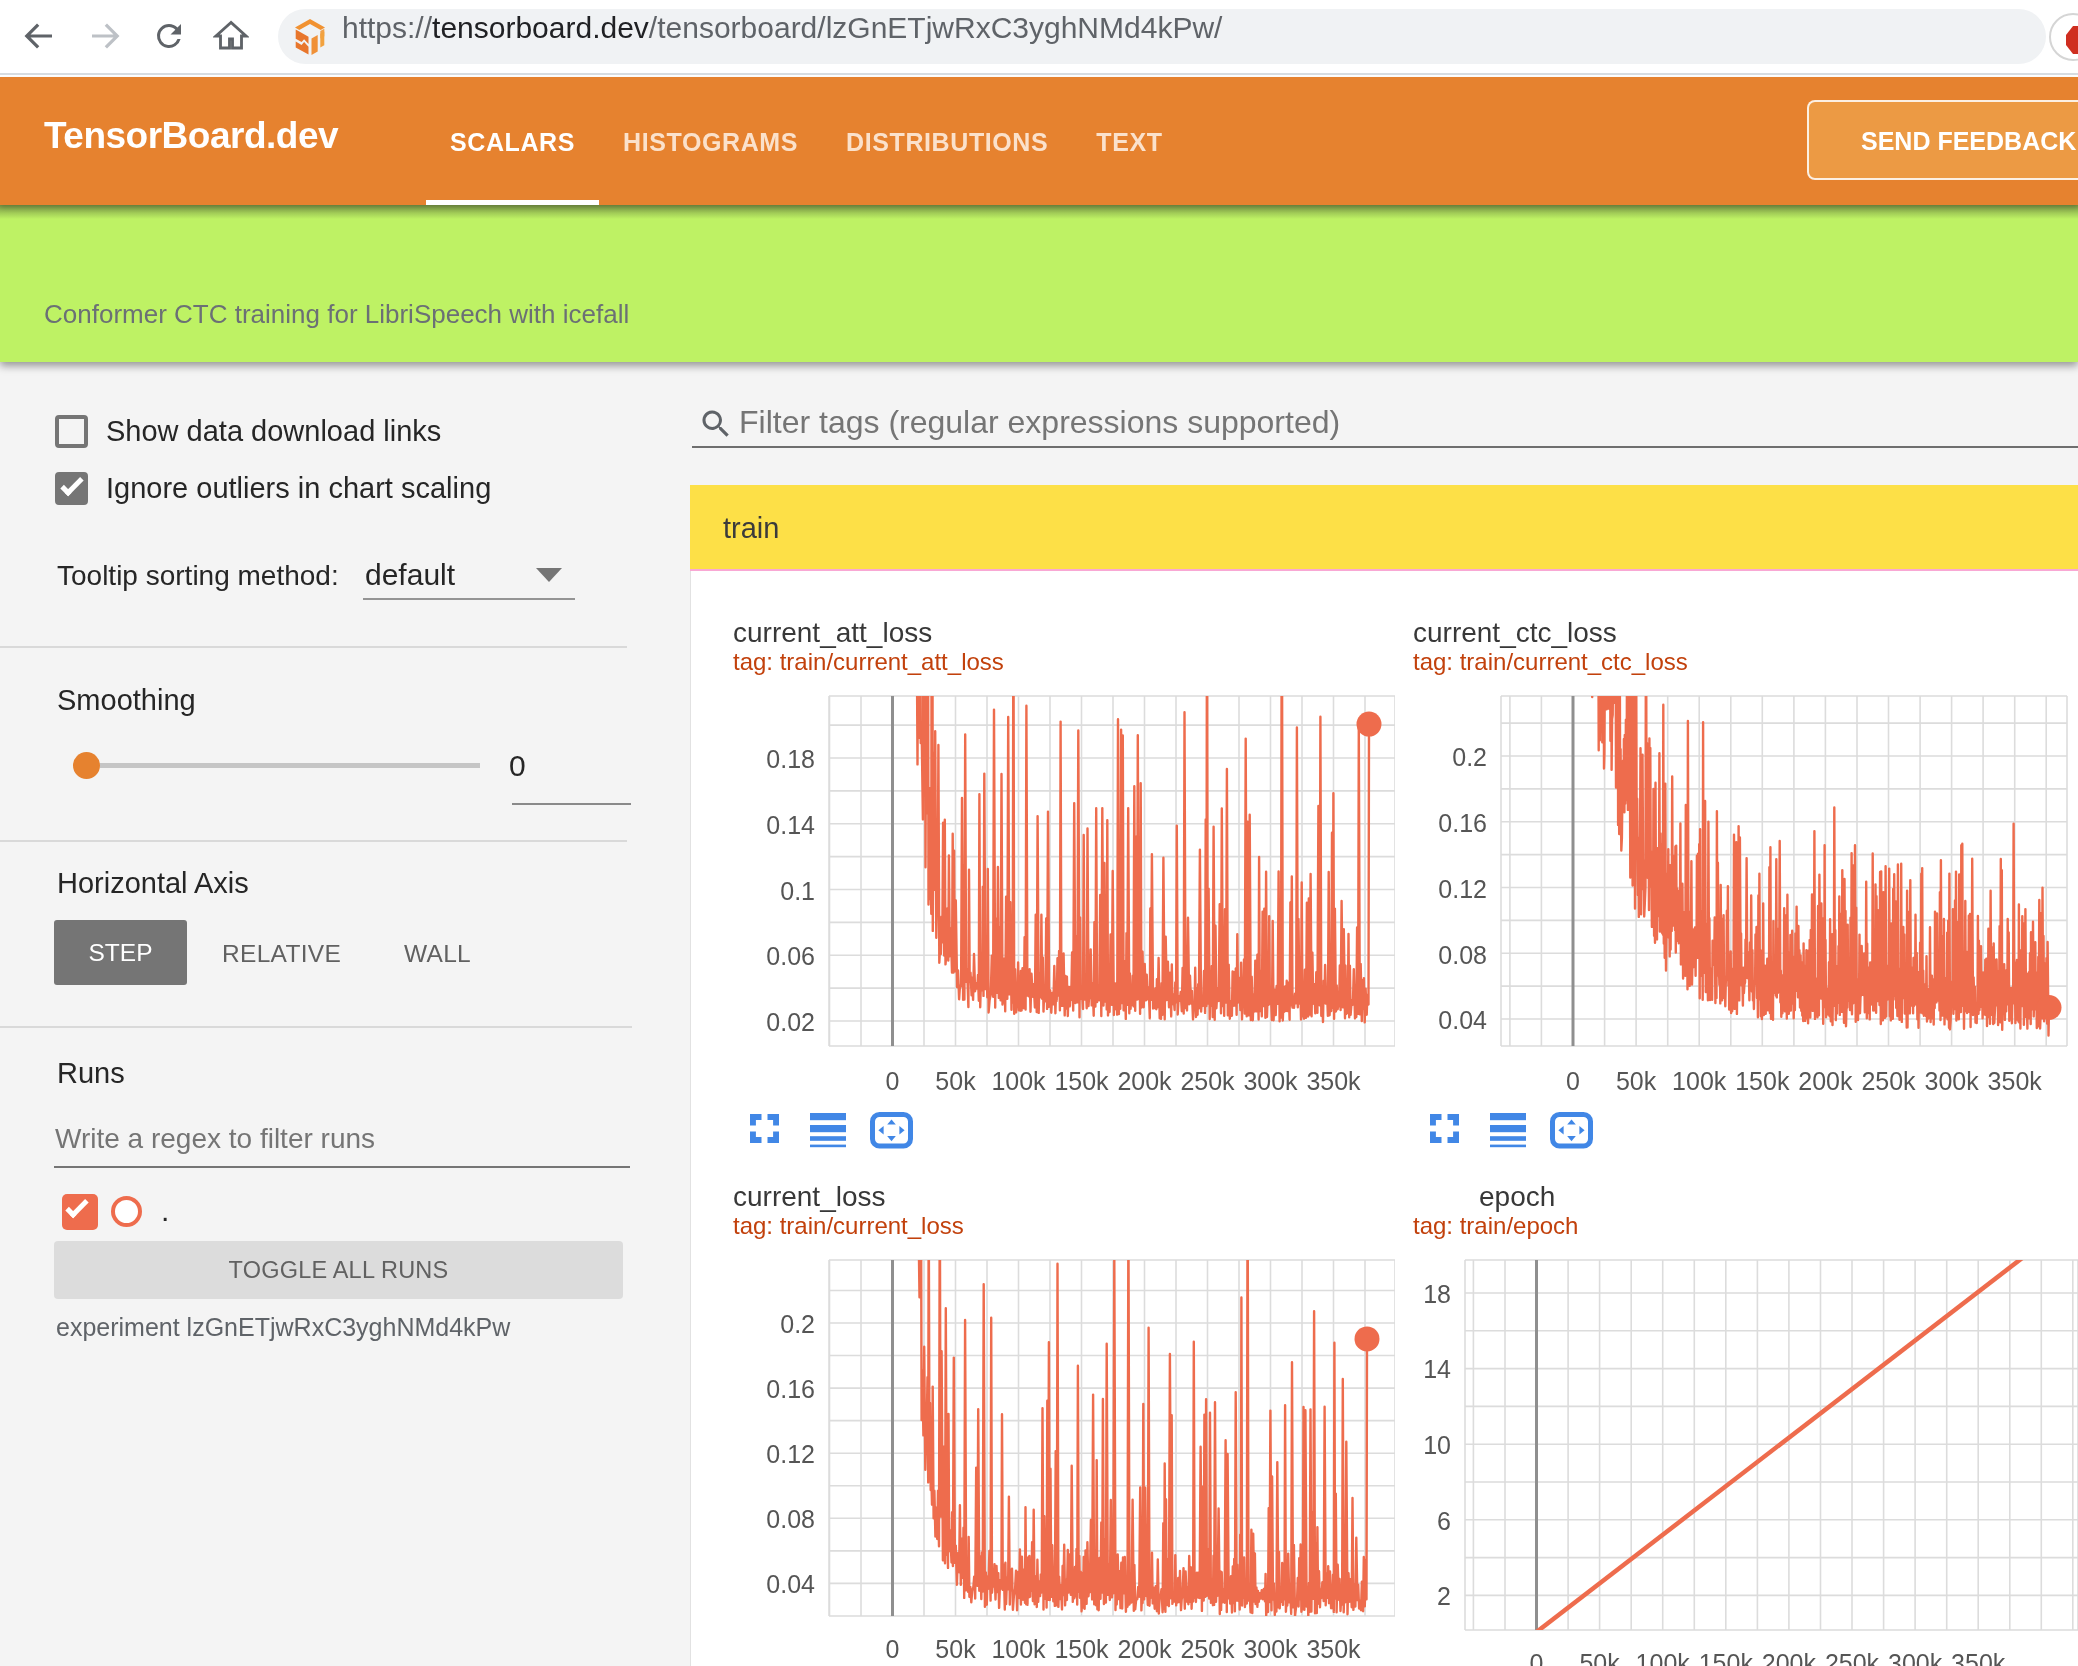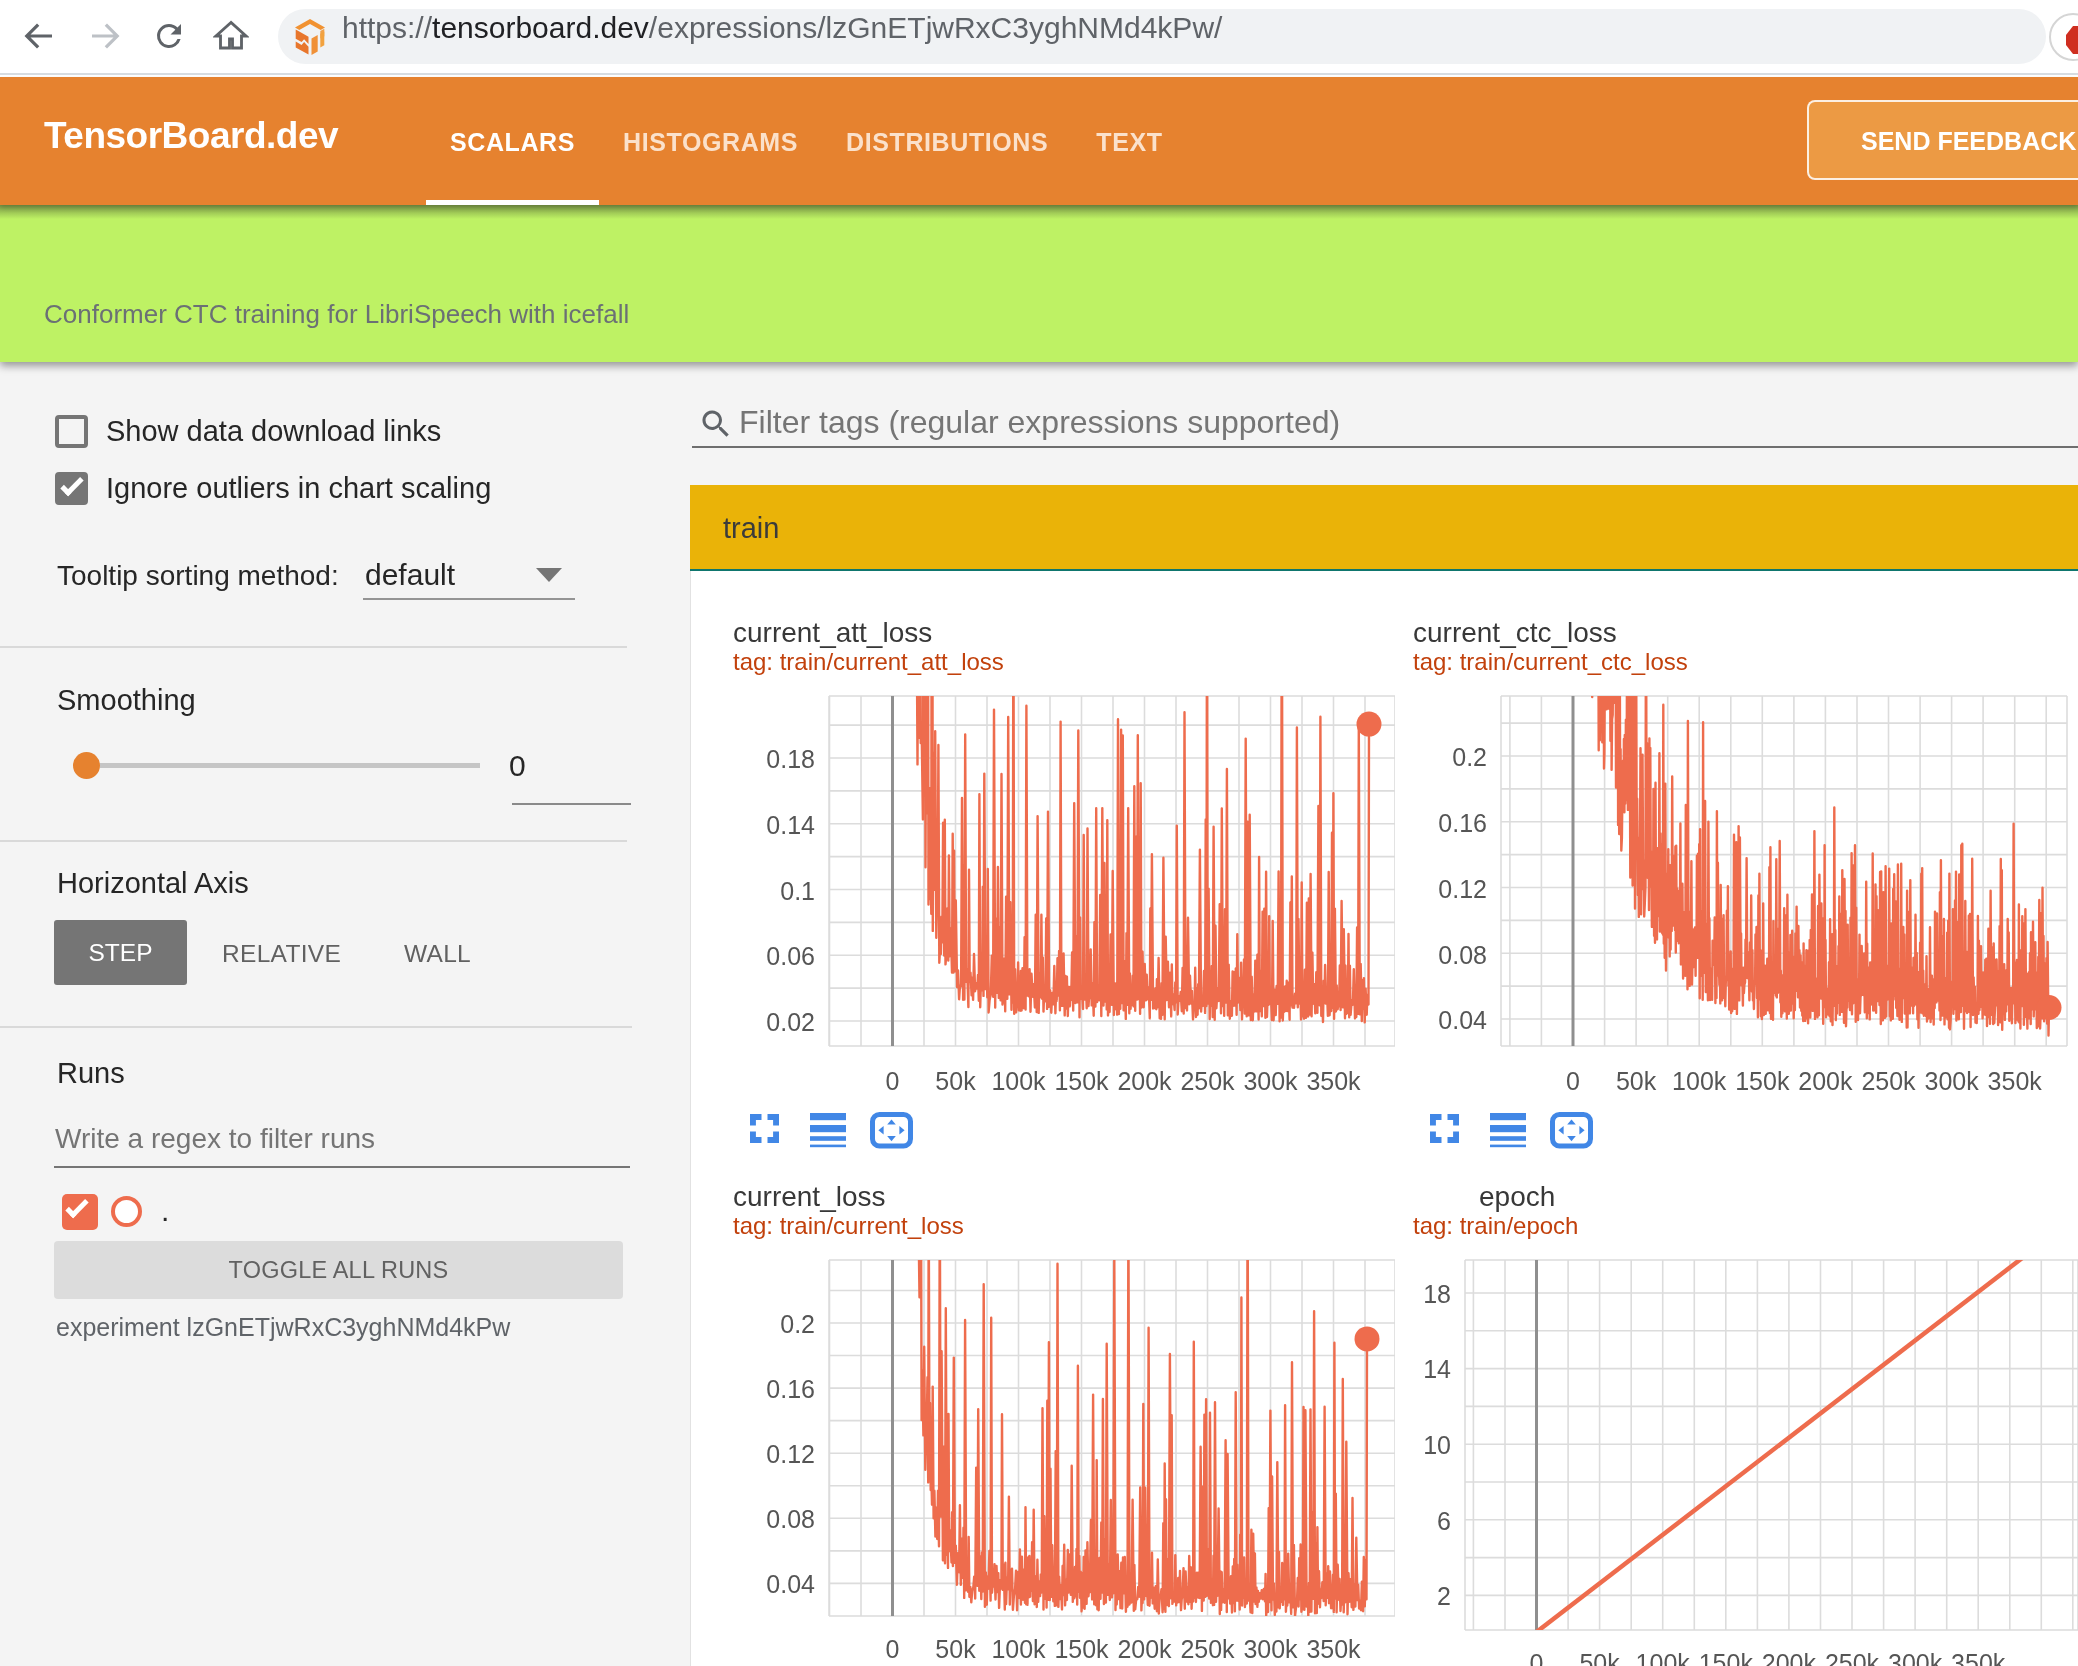--- a/index.html
+++ b/index.html
@@ -31,21 +31,21 @@
 .gray{color:#616161}
 
 .cbox{position:absolute;width:33px;height:33px;border:4px solid #757575;border-radius:4px;background:transparent}
 .cbox.checked{background:#757575;border-color:#757575}
 .check{position:absolute;left:2px;top:3px;width:22px;height:11px;border-left:5px solid #fff;border-bottom:5px solid #fff;transform:rotate(-45deg)}
 
 #stepbtn{position:absolute;left:54px;top:558px;width:133px;height:65px;background:#757575;border-radius:3px;color:#fff;font-size:24.5px;text-align:center;line-height:65px}
 
 #togglebtn{position:absolute;left:54px;top:879px;width:569px;height:58px;background:#dcdcdc;border-radius:4px;color:#616161;font-size:23.5px;letter-spacing:0.2px;text-align:center;line-height:58px}
 #card{position:absolute;left:690px;top:485px;width:1388px;height:1181px;background:#fff;border-top:1px solid #e2e2e2;border-left:1px solid #e2e2e2}
-#trainhdr{position:absolute;left:690px;top:485px;width:1388px;height:86px;background:#eab308;border-bottom:2px solid #0f766e;font-size:29px;color:#3b3b3b;line-height:86px;padding-left:33px}
+#trainhdr{position:absolute;left:690px;top:485px;width:1388px;height:86px;background:#fde047;border-bottom:2px solid #f9a8d4;font-size:29px;color:#3b3b3b;line-height:86px;padding-left:33px}
 .ctitle{position:absolute;font-size:28px;color:#383838}
 .ctag{position:absolute;font-size:24px;color:#c2410c}
 .chart{position:absolute}
 .icons{position:absolute}
 .axlab{font-size:25px;fill:#555555;font-family:"Liberation Sans",sans-serif}
 </style></head><body>
 <div id="page">
 
 <div id="bbar">
 <svg class="abs" style="left:22px;top:19px" width="34" height="34" viewBox="0 0 34 34">
@@ -64,21 +64,21 @@
 <svg class="abs" style="left:293px;top:19px" width="34" height="36" viewBox="0 0 34 36">
 <g>
 <path fill="#f19231" d="M17 0 2 8.5l4.3 2.5L17 5l10.7 6 4.3-2.5z"></path>
 <path fill="#f0a24a" d="M31.3 9.7v7.6l-4.0 2.3v-7.6z"></path>
 <path fill="#e8762c" d="M2.7 10.5 15.5 17.8v7.1l-4.4-4.6-2.5 2.8-5.9-3.4z"></path>
 <path fill="#e8762c" d="M2.7 22.5l5.9 3.4 2.5-2.8 4.4 4.6v7.9L2.7 28.4z"></path>
 <path fill="#f09138" d="M18.5 19.5l6.2-3.5v16.4l-6.2 3.5z"></path>
 <path fill="#f2a23e" d="M27.3 14.7l4.0-2.3v13.9l-4.0 2.3z"></path>
 </g>
       </svg>
-<div id="urltext"><span style="color:#5f6368">https://</span><span style="color:#202124">tensorboard.dev</span><span style="color:#5f6368">/expressions/lzGnETjwRxC3yghNMd4kPw/</span></div>
+<div id="urltext"><span style="color:#5f6368">https://</span><span style="color:#202124">tensorboard.dev</span><span style="color:#5f6368">/tensorboard/lzGnETjwRxC3yghNMd4kPw/</span></div>
 <div id="avatar"><svg width="48" height="48" viewBox="0 0 48 48">
           <path d="M22 11h14l8 9v10l-8 9H22l-7-9V20z" fill="#cf2e20"></path>
         </svg></div>
 </div>
 <div id="appbar">
 <div id="logo">TensorBoard.dev</div>
 <div id="nav">
 <div class="navitem active">SCALARS</div>
 <div class="navitem">HISTOGRAMS</div>
 <div class="navitem">DISTRIBUTIONS</div>

